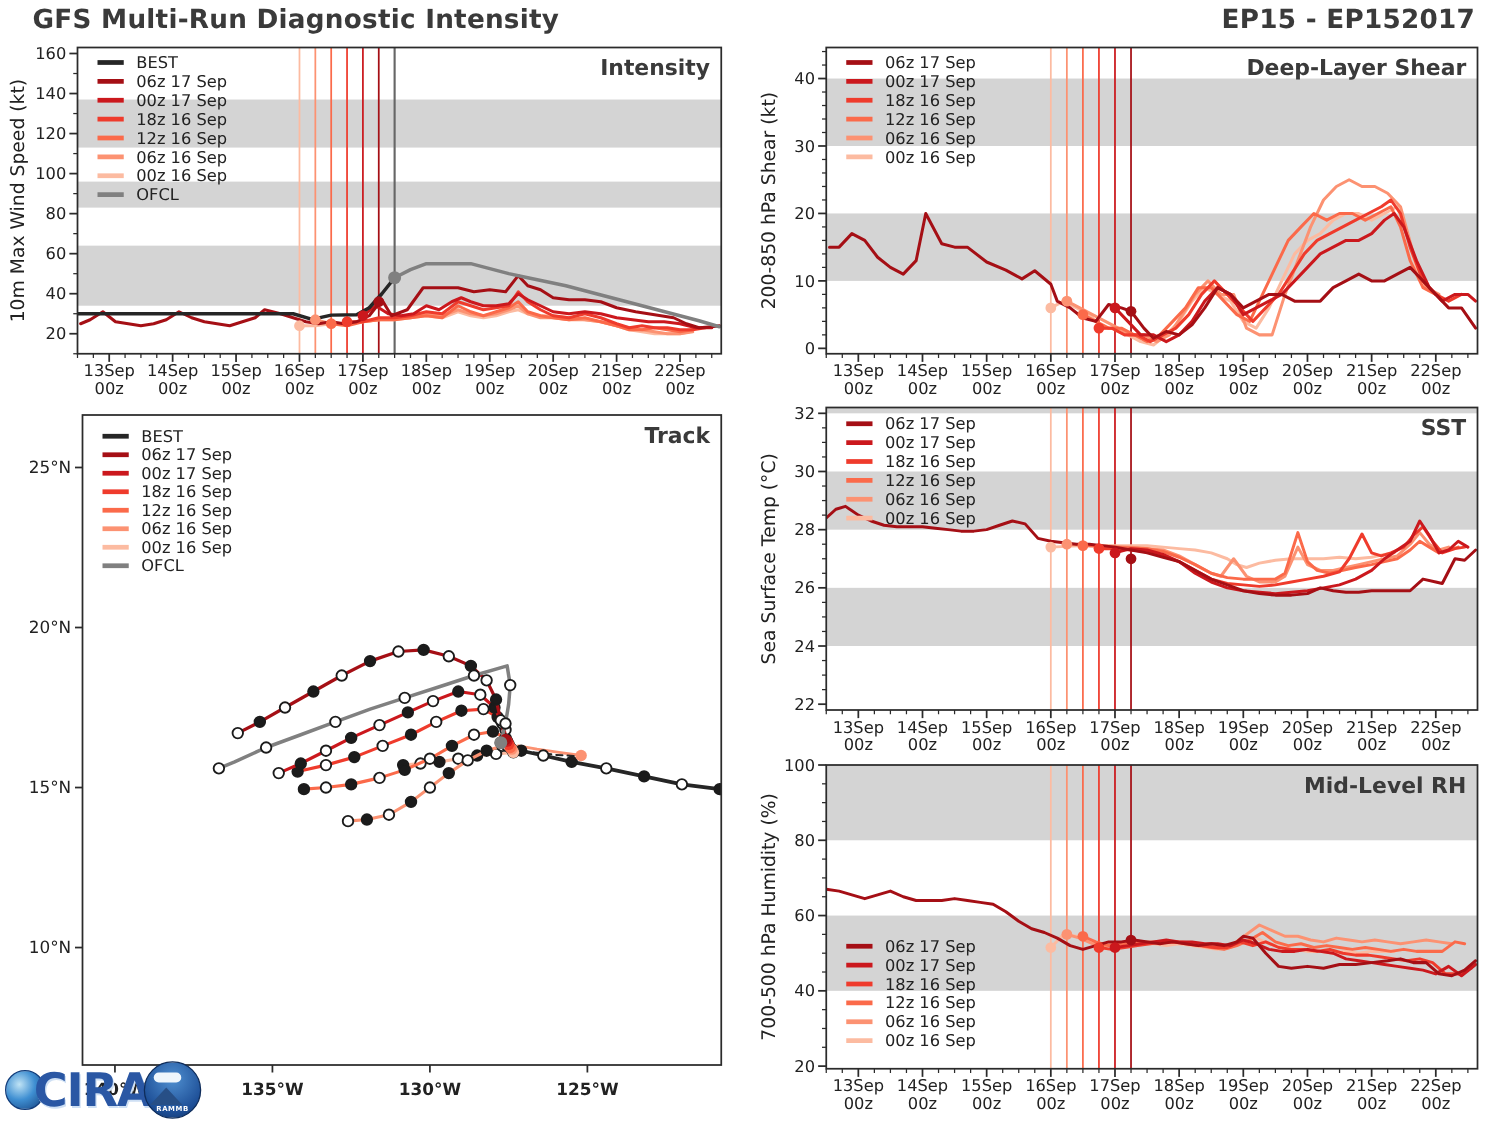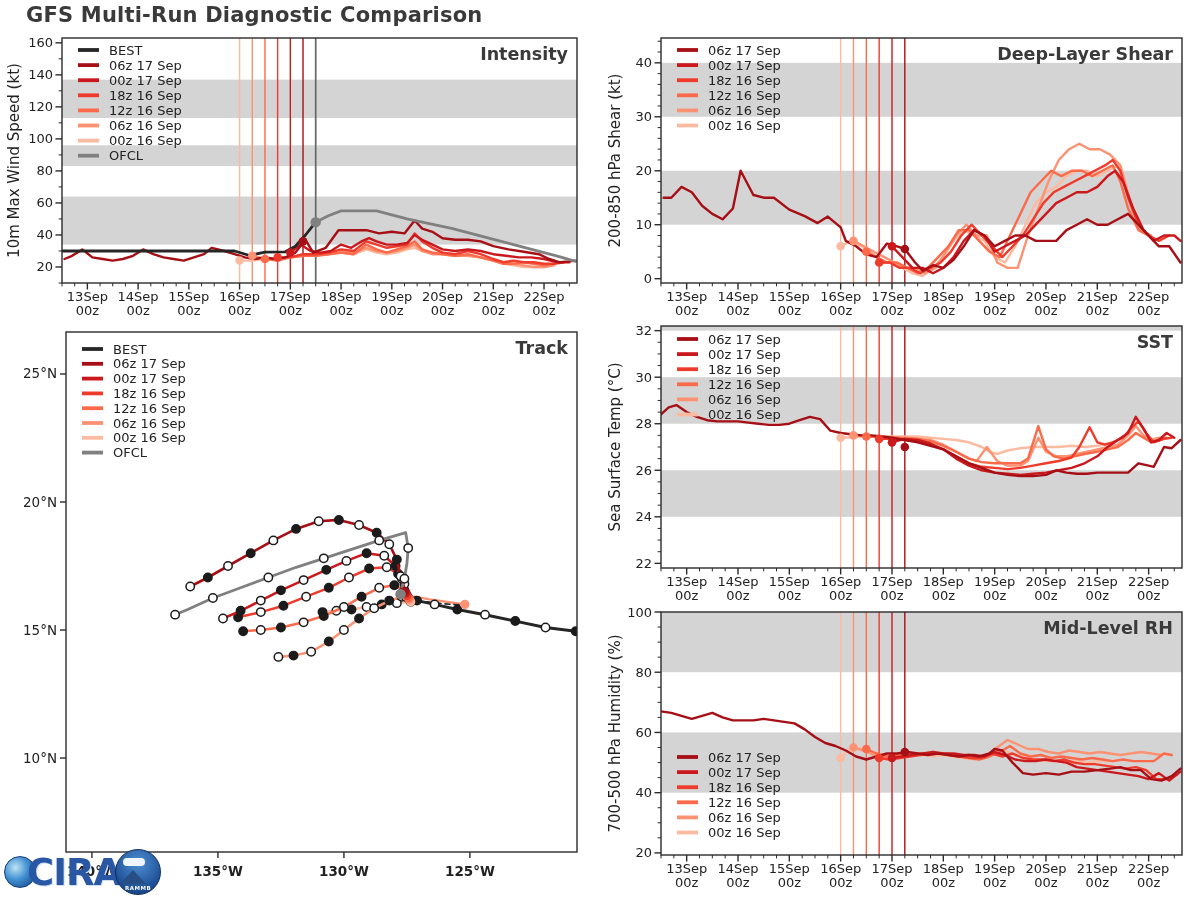--- a/index.html
+++ b/index.html
@@ -21,21 +21,22 @@
   #logo .badge .cloud{position:absolute;left:7px;top:8px;width:22px;height:8px;border-radius:8px;background:#eef6fc;}
   #logo .badge .mtn{position:absolute;left:4px;bottom:10px;width:0;height:0;
       border-left:13px solid transparent;border-right:13px solid transparent;border-bottom:14px solid #274f86;}
   #logo .badge .rlbl{position:absolute;left:0;right:0;bottom:3px;text-align:center;
       font-size:5.5px;color:#fff;font-weight:bold;letter-spacing:.5px;}
 </style>
 </head>
 <body>
 
 <div id="page">
-  <div class="hdr" id="hdr-left">GFS Multi-Run Diagnostic Comparison</div>
+  <div class="hdr" id="hdr-left">GFS Multi-Run Diagnostic Intensity</div>
+  <div class="hdr" id="hdr-right">EP15 - EP152017</div>
   <svg id="chart-svg" width="1200" height="900">
       <g>
         <g>
           <rect x="62" y="196.52941176470586" width="515" height="48.03921568627453" fill="#d4d4d4"></rect>
           <rect x="62" y="145.28758169934642" width="515" height="20.816993464052274" fill="#d4d4d4"></rect>
           <rect x="62" y="79.63398692810458" width="515" height="38.431372549019585" fill="#d4d4d4"></rect>
         </g>
         <clipPath id="clip-intensity">
           <rect x="62" y="38" width="515" height="245"></rect>
         </clipPath>

